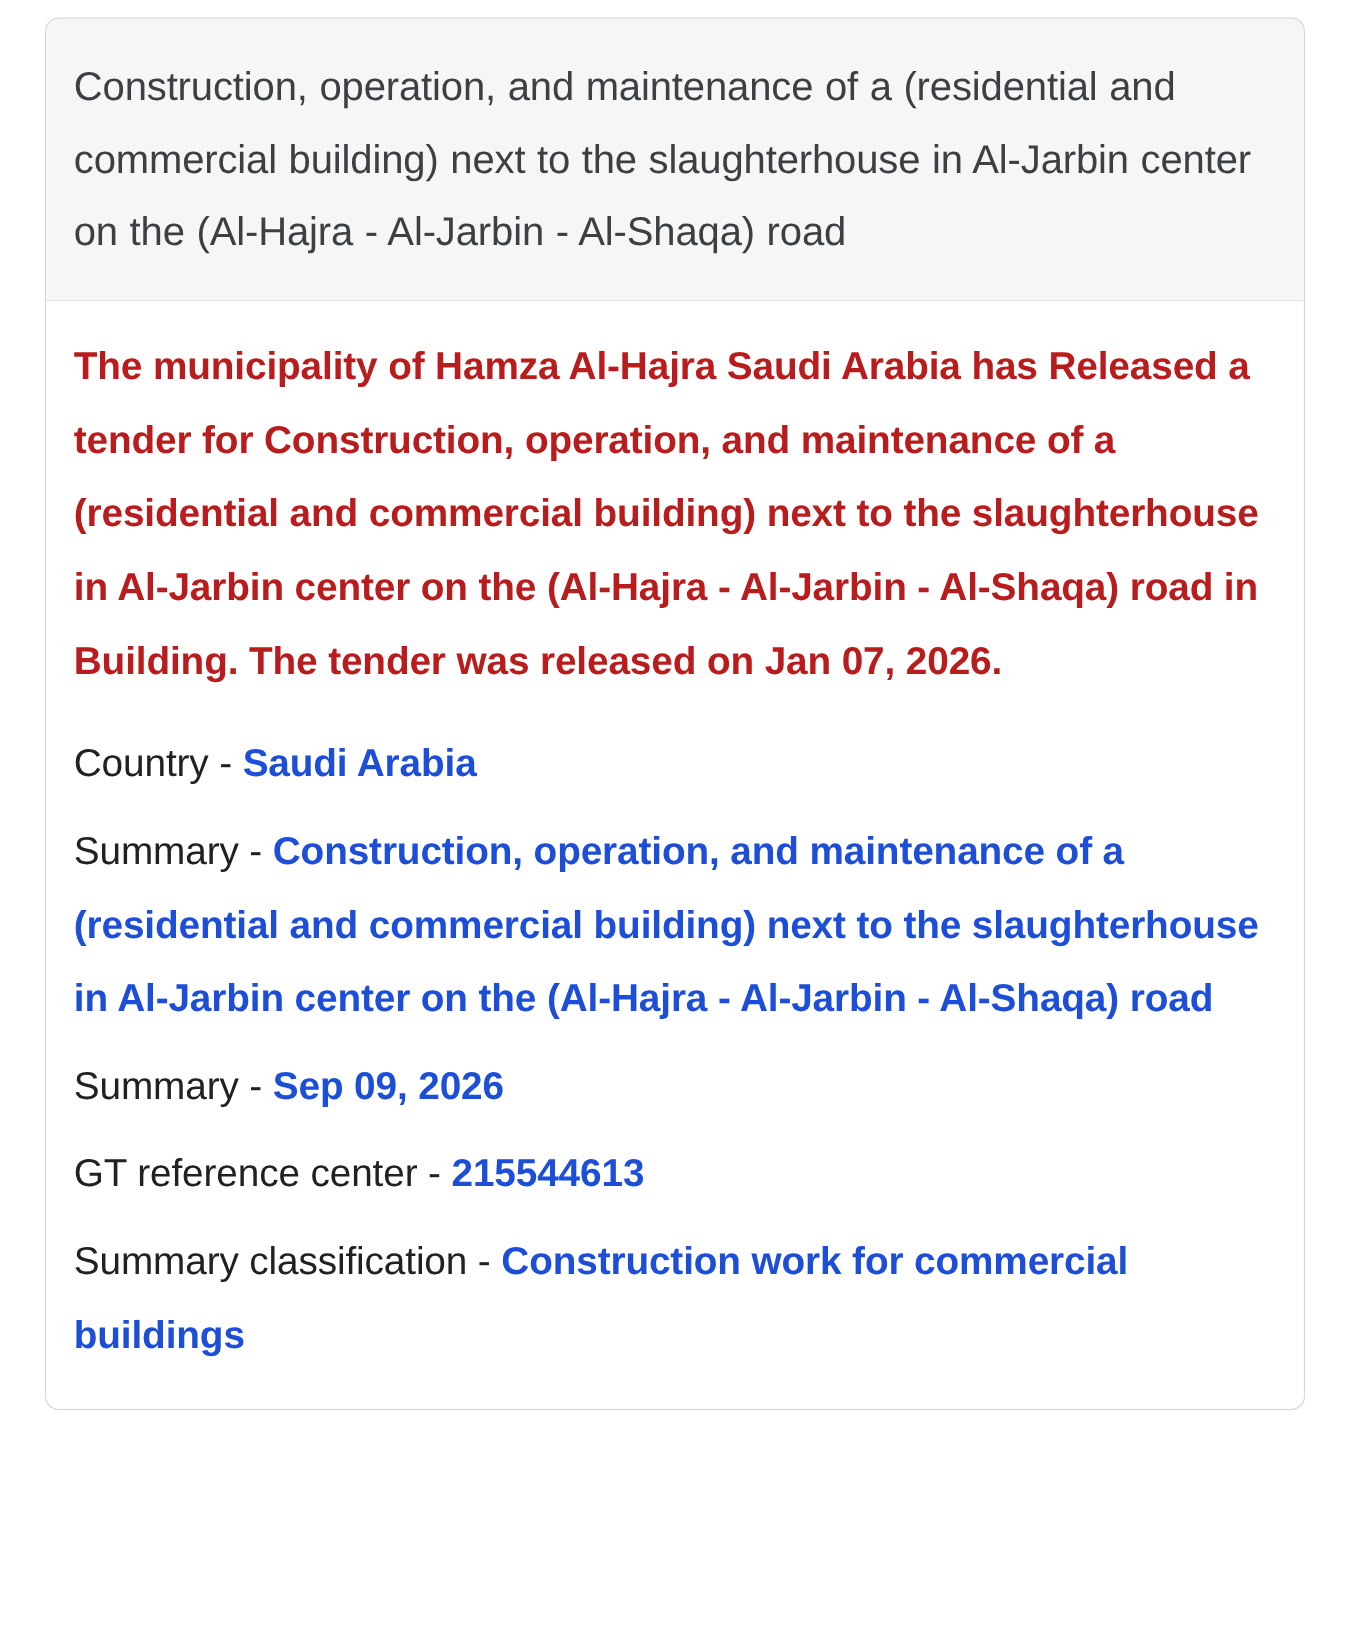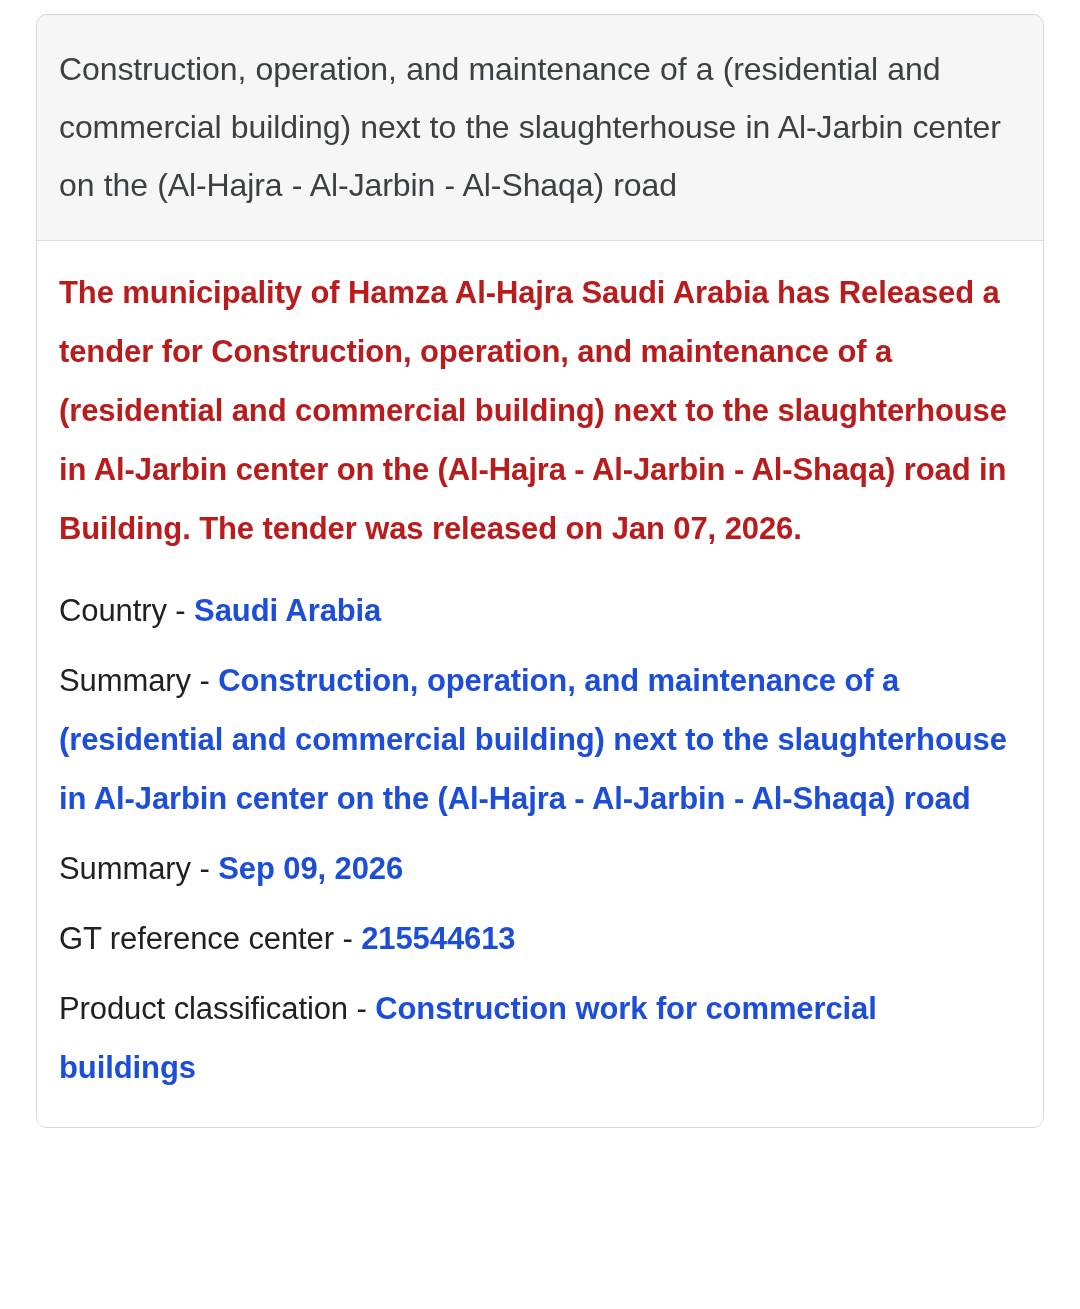--- a/index.html
+++ b/index.html
@@ -112,20 +112,20 @@
 
       <p class="detail-row">
         <span>Summary</span><span class="sep"> - </span><span class="value">Sep 09, 2026</span>
       </p>
 
       <p class="detail-row">
         <span>GT reference center</span><span class="sep"> - </span><span class="value">215544613</span>
       </p>
 
       <p class="detail-row">
-        <span>Product classification</span><span class="sep"> - </span><span class="value">Construction work for commercial buildings</span>
+        <span>Summary classification</span><span class="sep"> - </span><span class="value">Construction work for commercial buildings</span>
       </p>
 
     </div>
 
   </div>
 
 </div>
 
 </body></html>

